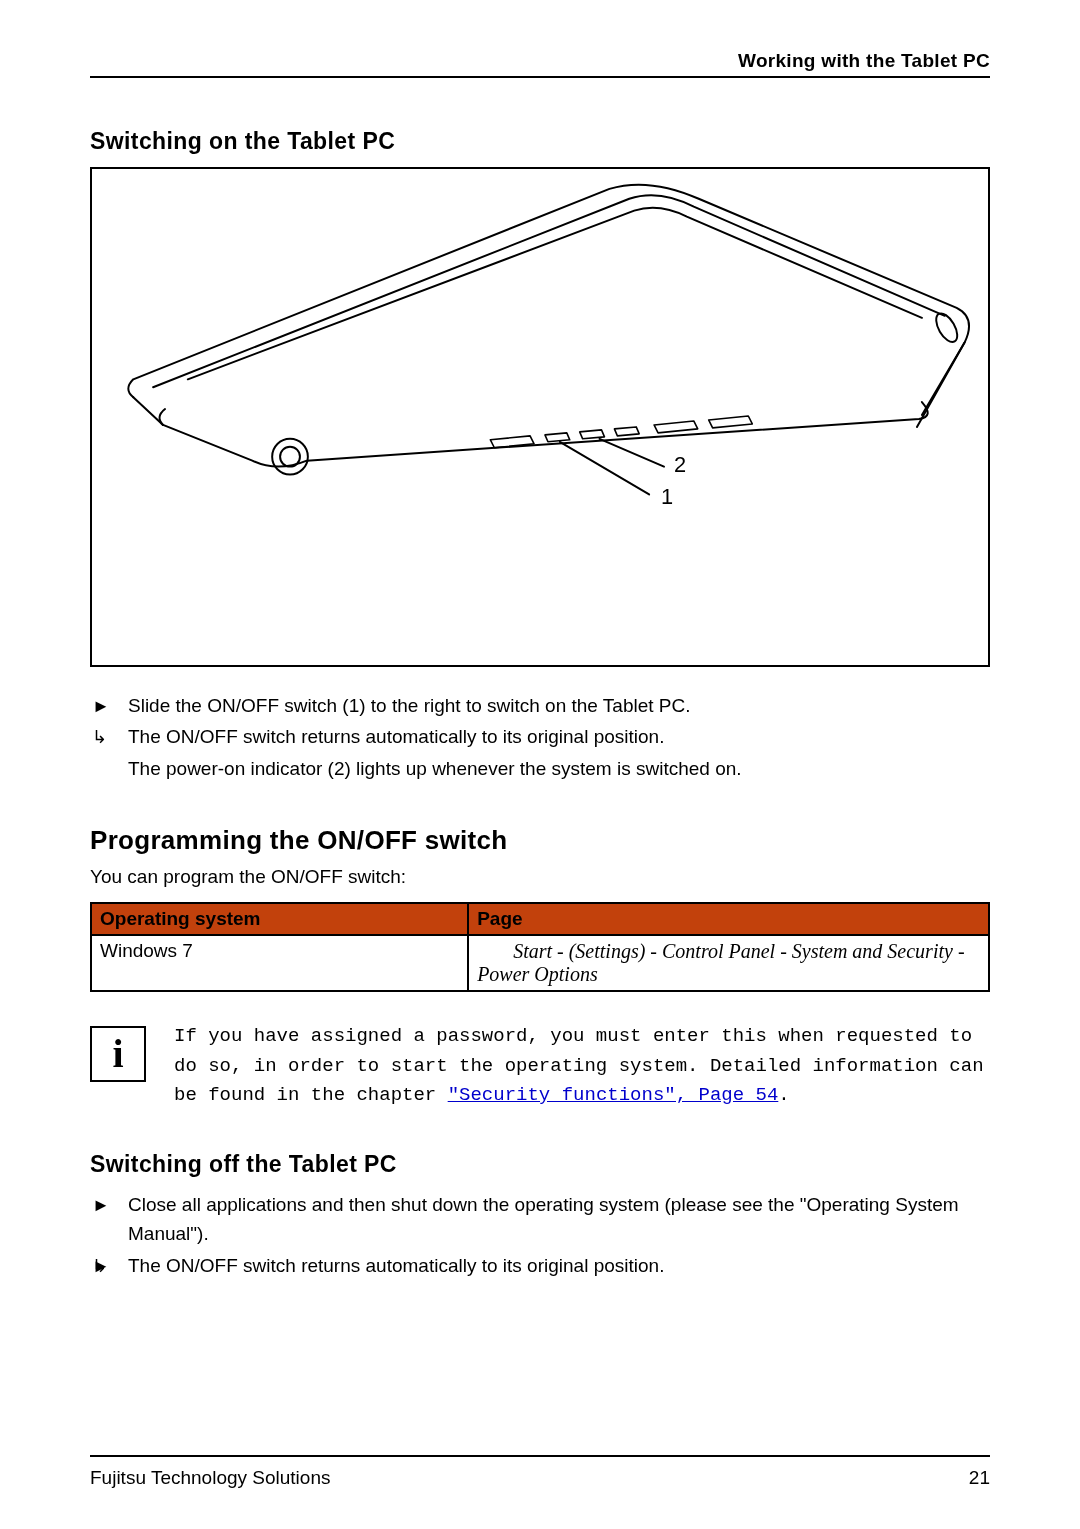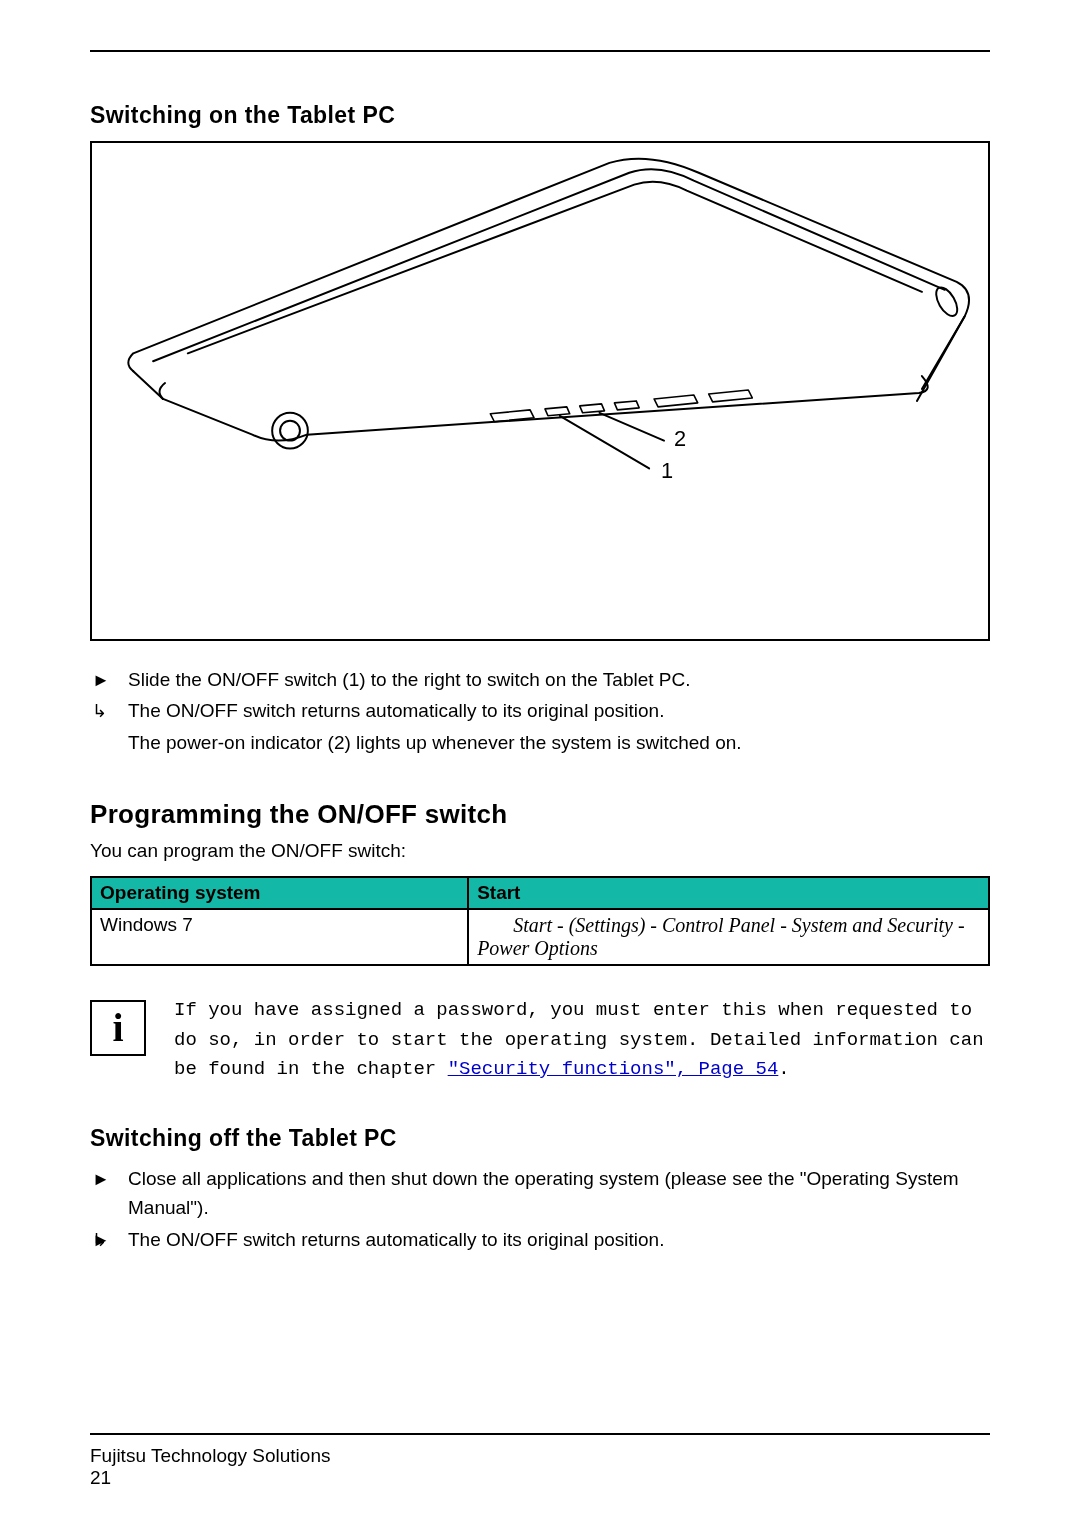--- a/index.html
+++ b/index.html
@@ -85,21 +85,21 @@
     font-size: 19px;
   }
   table.os-table th, table.os-table td {
     border: 2px solid #000;
     padding: 4px 8px;
     text-align: left;
     vertical-align: top;
   }
   table.os-table th {
     font-weight: bold;
-    background: #14b8a6;
+    background: #c2410c;
   }
   .menu-path {
     font-style: italic;
     font-family: "Times New Roman", Times, serif;
     font-size: 20px;
     margin-left: 36px;
   }
   .info-row {
     display: flex;
     align-items: flex-start;
@@ -133,27 +133,27 @@
     position: absolute;
     bottom: 40px;
     left: 90px;
     right: 90px;
   }
   .footer-inner {
     display: flex;
     justify-content: space-between;
     font-size: 19px;
     margin-top: 10px;
-    flex-direction: column;
   }
 </style>
 </head>
 <body>
 
 <div class="page">
+  <div class="header-right">Working with the Tablet PC</div>
   <hr class="rule">
 
   <h1>Switching on the Tablet PC</h1>
 
   <div class="figure-frame">
     <svg viewBox="0 0 900 500">
       <g stroke="#000" stroke-width="2" fill="none" stroke-linejoin="round" stroke-linecap="round">
 
         <path d="M 40 230 Q 30 222 40 212 L 520 20 Q 560 8 610 30 L 870 140 Q 890 150 878 175 L 830 260"></path>
 
@@ -204,21 +204,21 @@
     </li>
   </ul>
 
   <h2>Programming the ON/OFF switch</h2>
   <div class="intro">You can program the ON/OFF switch:</div>
 
   <table class="os-table">
     <thead>
       <tr>
         <th style="width:42%">Operating system</th>
-        <th>Start</th>
+        <th>Page</th>
       </tr>
     </thead>
     <tbody>
       <tr>
         <td>Windows 7</td>
         <td><span class="menu-path">Start - (Settings) - Control Panel - System and Security - Power Options</span></td>
       </tr>
     </tbody>
   </table>
 

